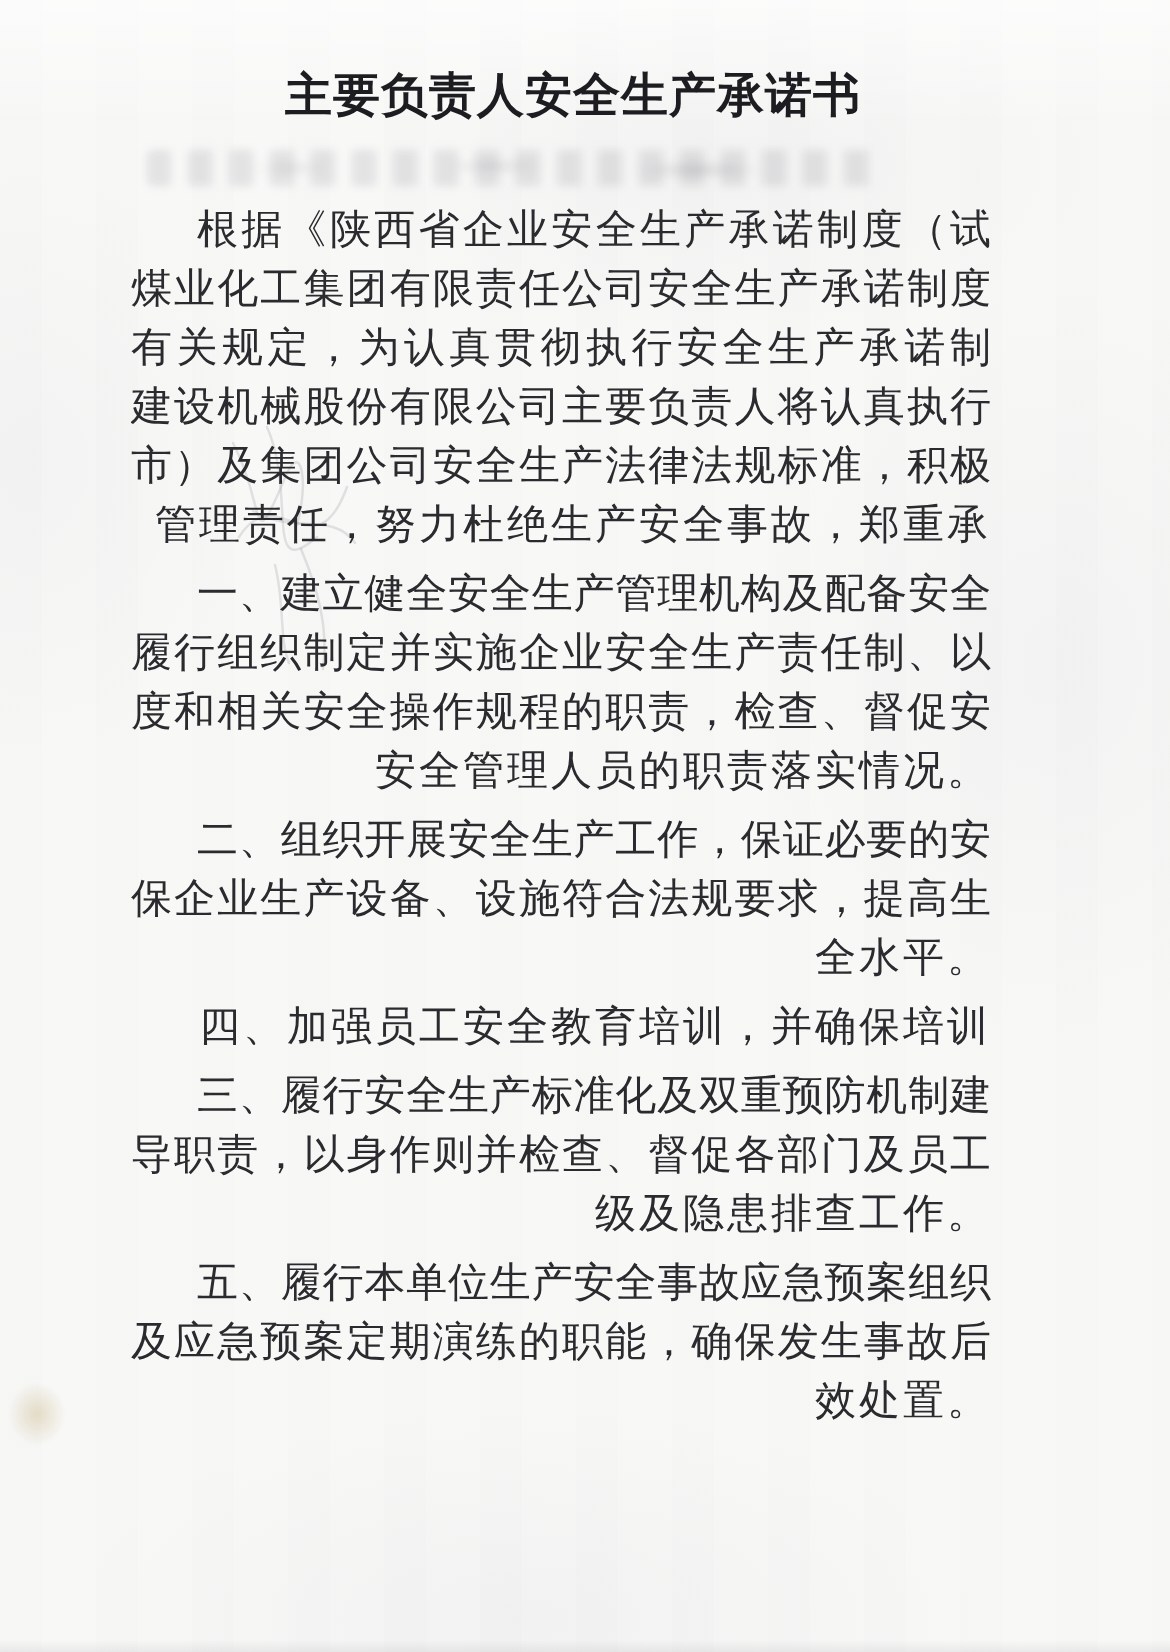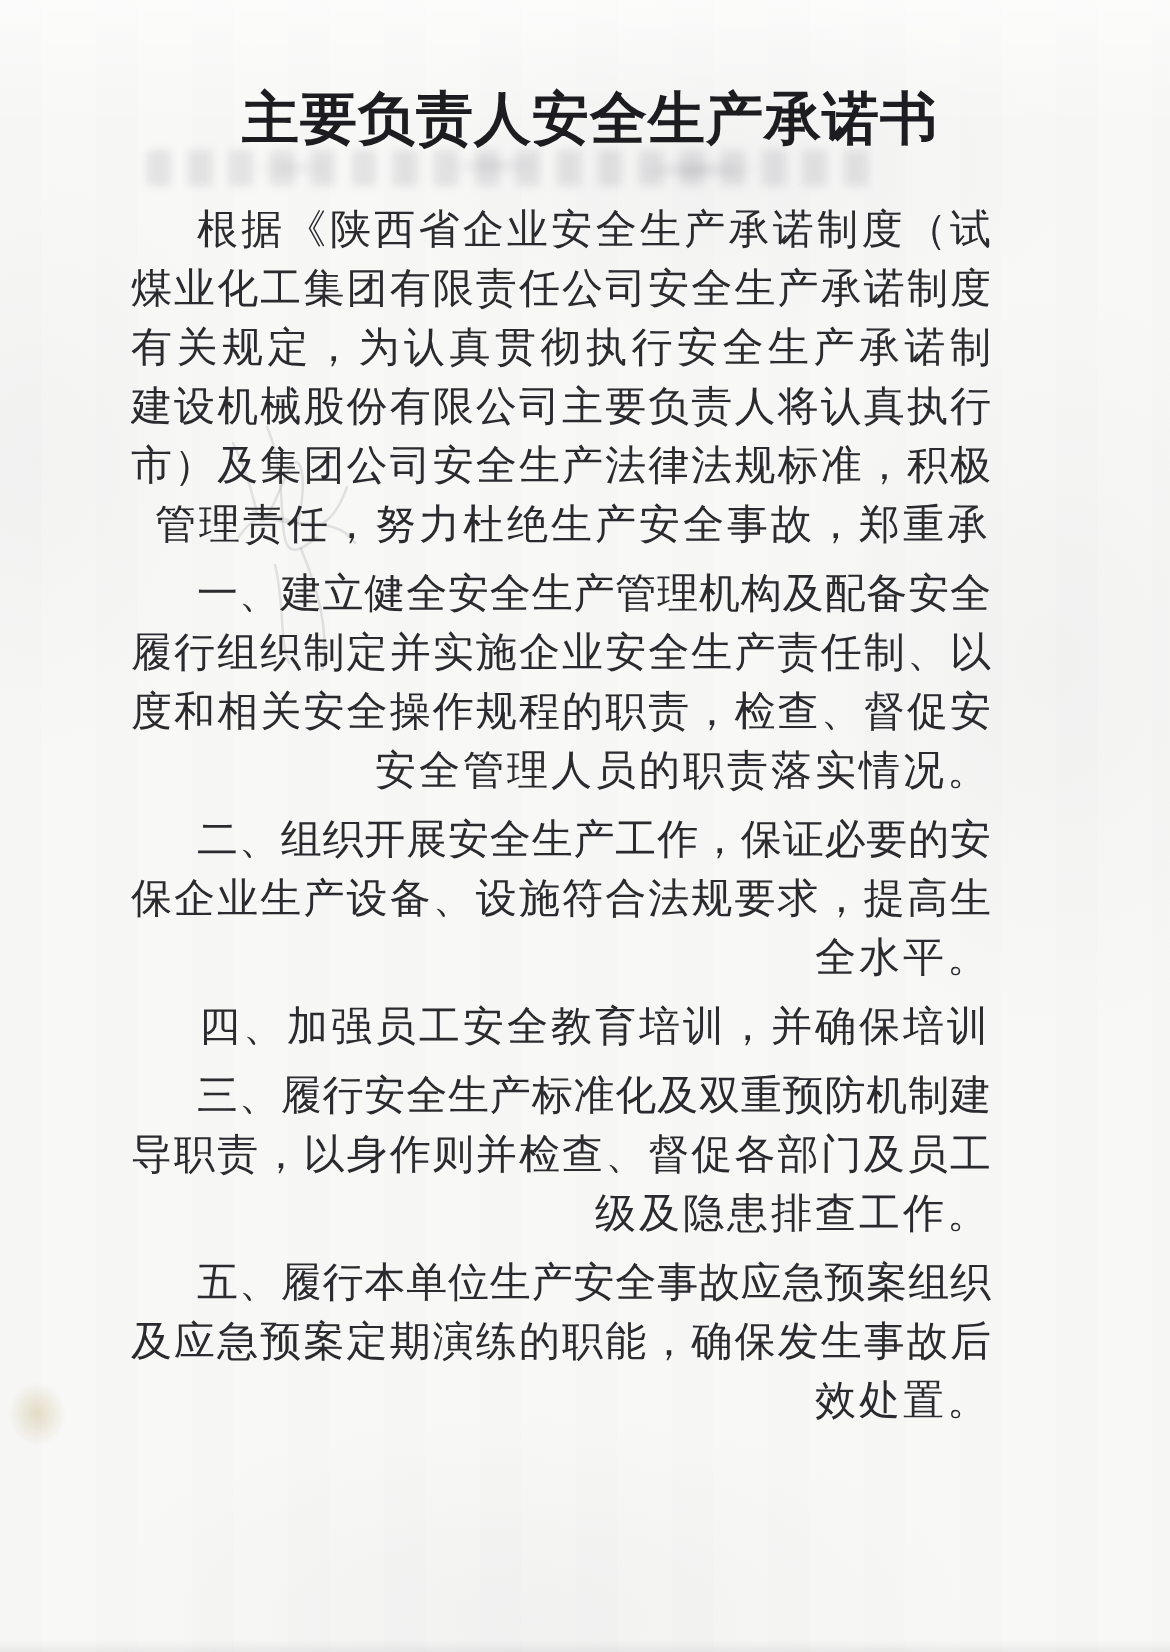--- a/index.html
+++ b/index.html
@@ -15,26 +15,26 @@
       radial-gradient(ellipse 420px 540px at 90% 40%, rgba(150,150,160,.055), transparent 70%),
       radial-gradient(ellipse 300px 420px at 3% 28%, rgba(150,150,160,.05), transparent 70%),
       radial-gradient(ellipse 650px 300px at 45% 98%, rgba(140,140,150,.06), transparent 70%),
       repeating-linear-gradient(90deg, rgba(160,160,168,.02) 0 42px, rgba(160,160,168,0) 42px 96px),
       linear-gradient(0deg, rgba(90,90,95,.09), rgba(90,90,95,0) 12px);
     font-family:"Liberation Serif","DejaVu Serif",serif;
   }
   .title{
     position:absolute;
     left:131px; top:64px; width:860px;
-    margin:17px;
+    margin:0;
     text-align:center;
     transform:translateX(12px);
     font-family:"Liberation Sans","DejaVu Sans",sans-serif;
     font-weight:700;
-    font-size:57px;
+    font-size:47px;
     letter-spacing:1px;
     color:#1d1d21;
   }
   
   .ghost{
     position:absolute;
     left:147px; top:150px; width:724px; height:36px;
     background:
       radial-gradient(ellipse 95px 14px at 76% 55%, rgba(110,110,120,.22), transparent 70%),
       radial-gradient(ellipse 75px 12px at 48% 45%, rgba(110,110,120,.16), transparent 70%),

